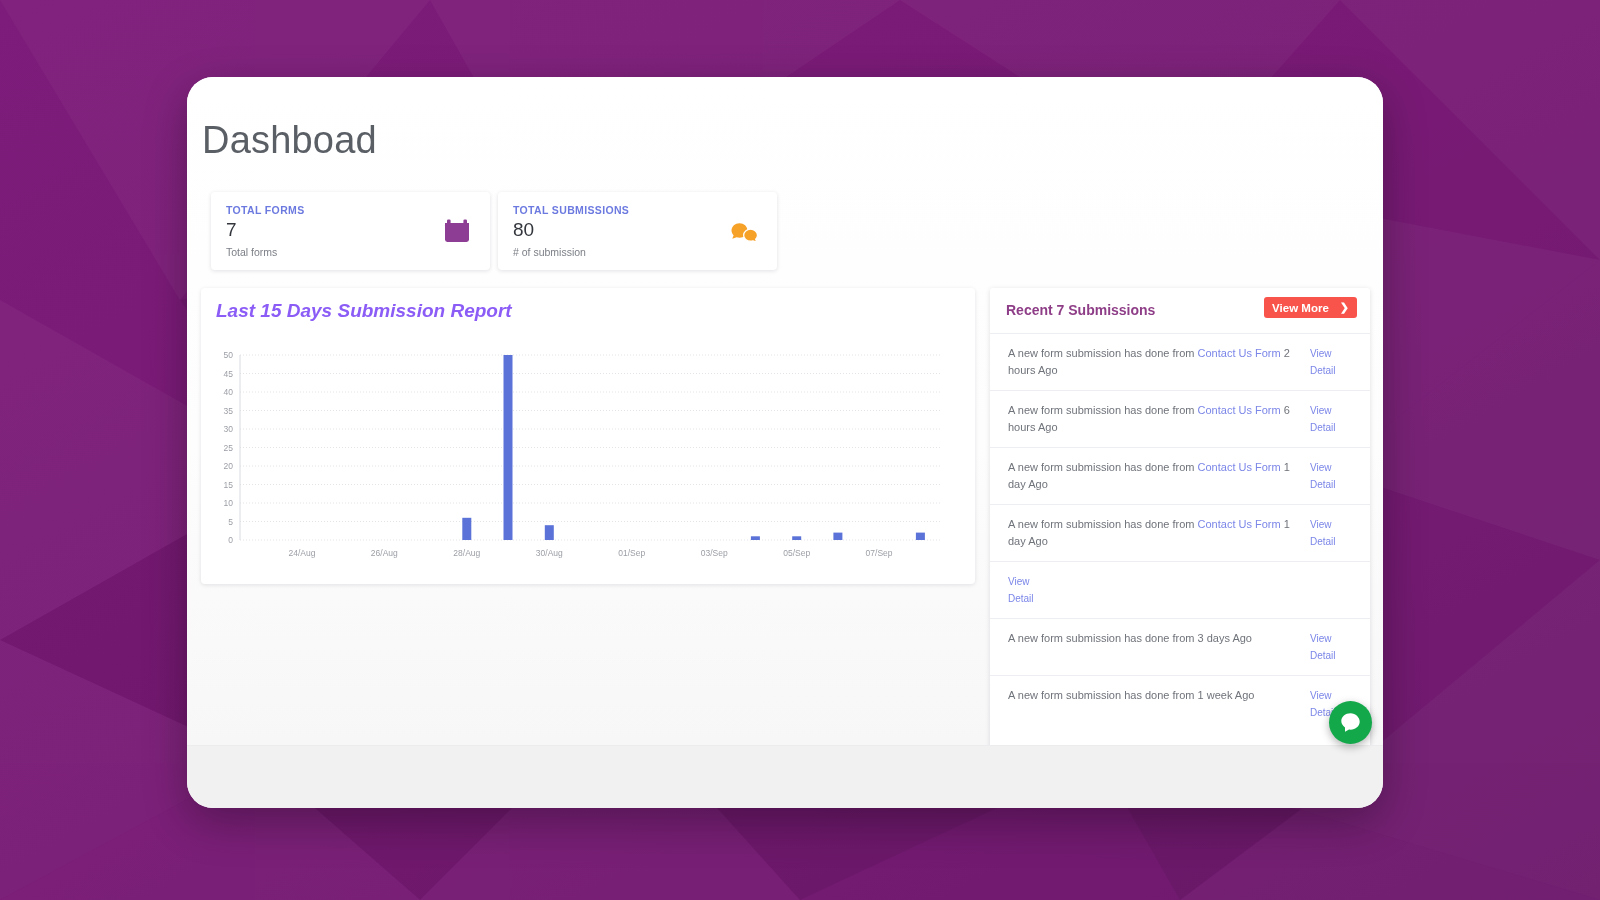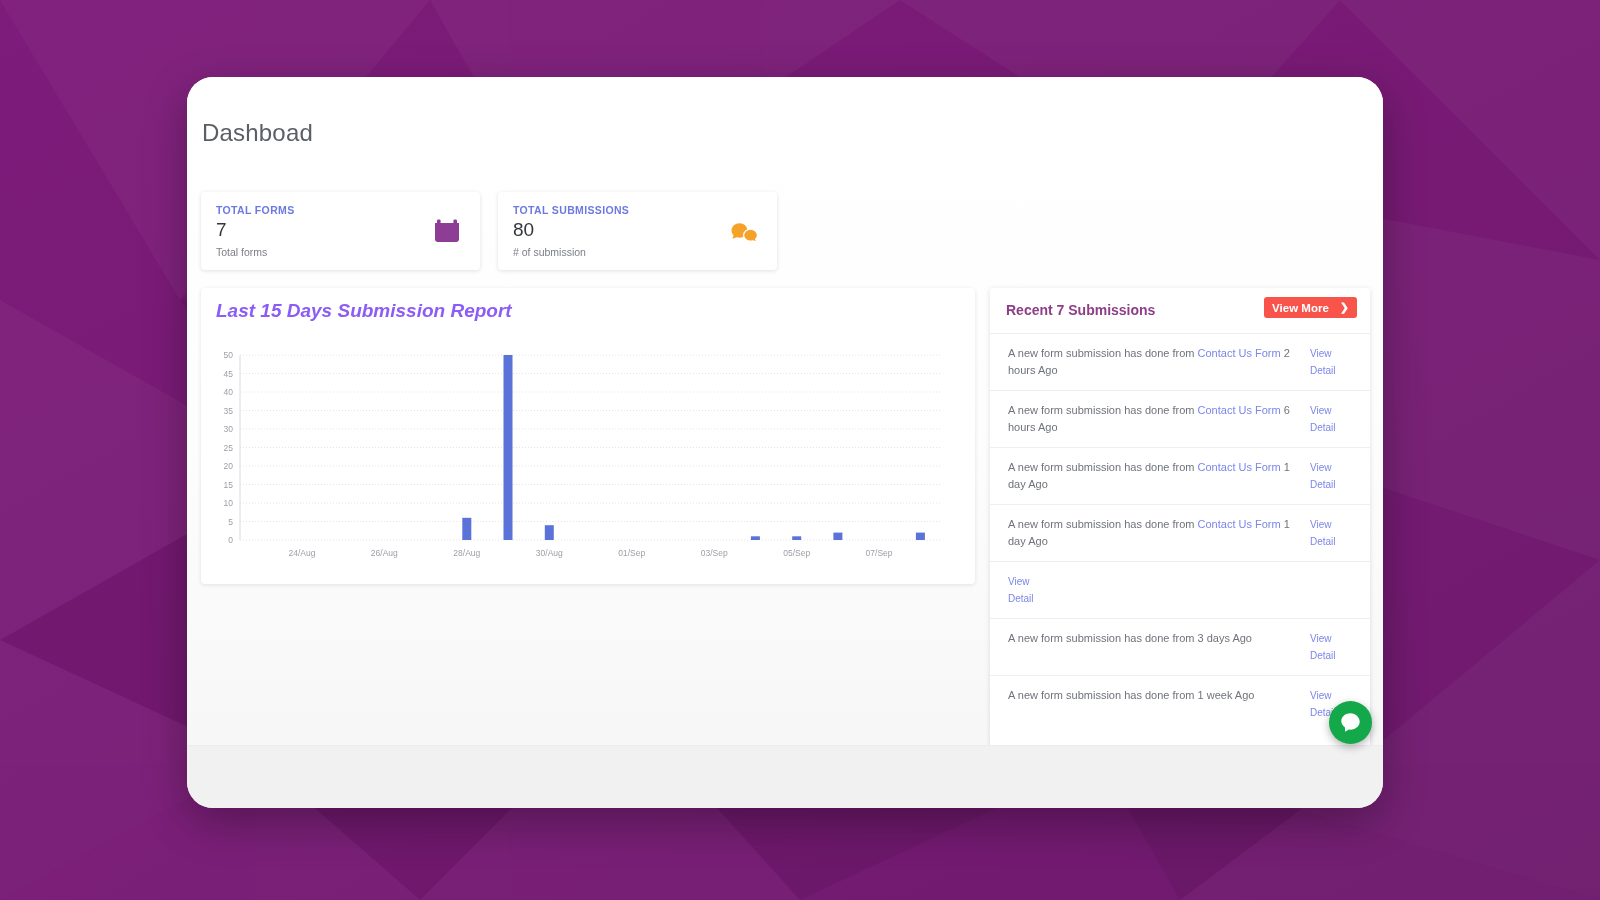--- a/index.html
+++ b/index.html
@@ -55,37 +55,37 @@
     height: 63px;
     background: #f1f1f2;
     border-top: 1px solid #ececee;
   }
 
   
   #page-title {
     position: absolute;
     left: 15px;
     top: 42px;
-    font-size: 24px;
+    font-size: 38px;
     font-weight: 400;
     color: #5a5f66;
     letter-spacing: .2px;
     white-space: nowrap;
   }
 
   
   .stat-card {
     position: absolute;
     top: 115px;
     height: 78px;
     background: #ffffff;
     border-radius: 4px;
     box-shadow: 0 1px 4px rgba(20,20,50,.12);
   }
-  #stat-card-forms { left: 14px; width: 279px; text-align: center; }
+  #stat-card-forms { left: 24px; width: 279px; text-align: center; }
   #stat-card-subs  { left: 311px; width: 279px; }
 
   .stat-label {
     position: absolute;
     left: 15px;
     top: 12px;
     font-size: 10.5px;
     font-weight: 700;
     letter-spacing: .35px;
     color: #6c7ae0;

